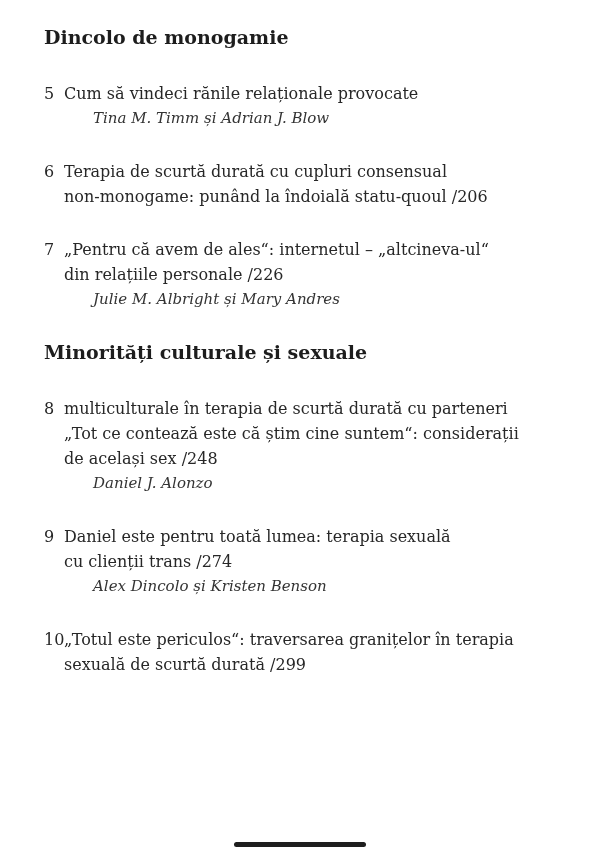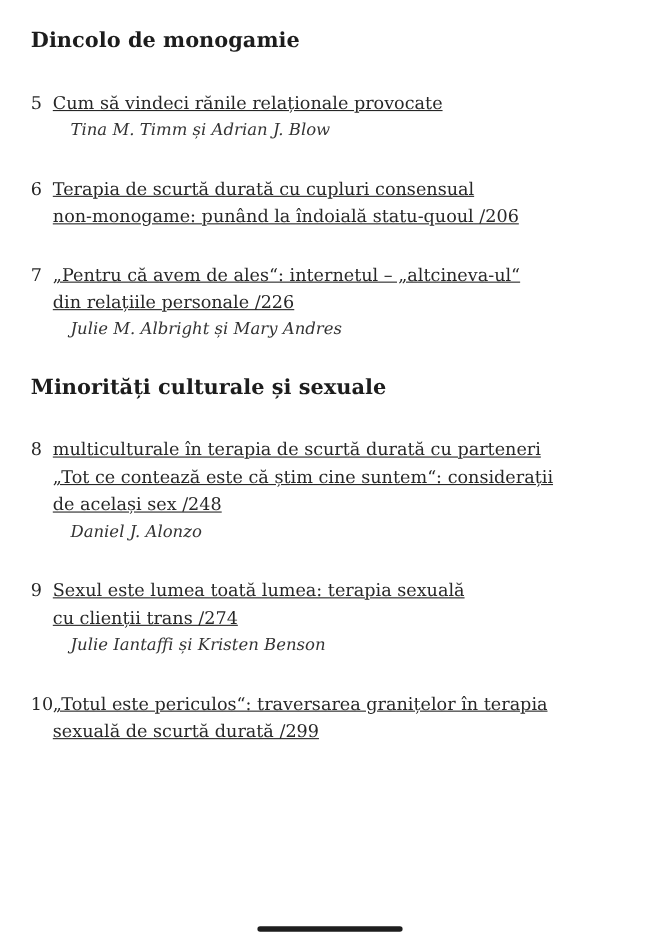--- a/index.html
+++ b/index.html
@@ -7,21 +7,21 @@
     width: 600px; height: 850px;
     background: #ffffff;
     position: relative;
     overflow: hidden;
     font-family: "DejaVu Serif", "Liberation Serif", serif;
     color: #272727;
   }
   .page {
     box-sizing: border-box;
     width: 600px; height: 675px;
-    padding: 25px 30px 0 28px;
+    padding: 25px 30px 0 44px;
   }
   .heading {
     font-size: 19px;
     line-height: 24px;
     font-weight: bold;
     color: #1d1d1d;
     margin: 0 0 32px 0;
   }
   .toc-section + .toc-section .heading { }
   .entry {
@@ -35,24 +35,23 @@
     font-size: 16px;
     line-height: 25px;
     color: #272727;
   }
   .ebody { flex: 1; min-width: 0; }
   .line {
     font-size: 16px;
     line-height: 25px;
     white-space: nowrap;
     color: #272727;
-    text-decoration: underline;
   }
   .authors {
-    margin-left: 16px;
+    margin-left: 29px;
     font-style: italic;
     font-size: 15px;
     line-height: 25px;
     white-space: nowrap;
     color: #333333;
   }
   .home-indicator {
     position: absolute;
     left: 50%;
     bottom: 3px;
@@ -100,23 +99,23 @@
           <div class="ebody">
             <div class="line">multiculturale în terapia de scurtă durată cu parteneri</div>
             <div class="line">„Tot ce contează este că știm cine suntem“: considerații</div>
             <div class="line">de același sex /248</div>
             <div class="authors">Daniel J. Alonzo</div>
           </div>
         </div>
         <div class="entry">
           <span class="num">9</span>
           <div class="ebody">
-            <div class="line">Sexul este lumea toată lumea: terapia sexuală</div>
+            <div class="line">Daniel este pentru toată lumea: terapia sexuală</div>
             <div class="line">cu clienții trans /274</div>
-            <div class="authors">Julie Iantaffi și Kristen Benson</div>
+            <div class="authors">Alex Dincolo și Kristen Benson</div>
           </div>
         </div>
         <div class="entry">
           <span class="num">10</span>
           <div class="ebody">
             <div class="line">„Totul este periculos“: traversarea granițelor în terapia</div>
             <div class="line">sexuală de scurtă durată /299</div>
           </div>
         </div>
       </section>

